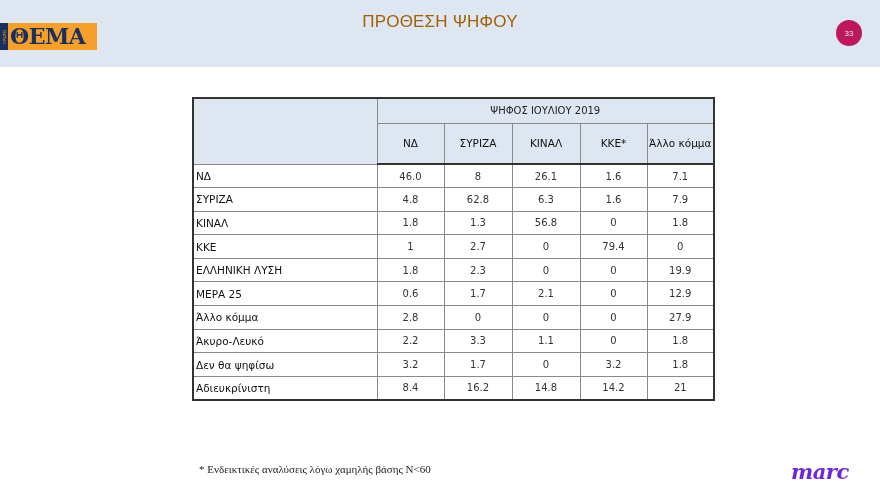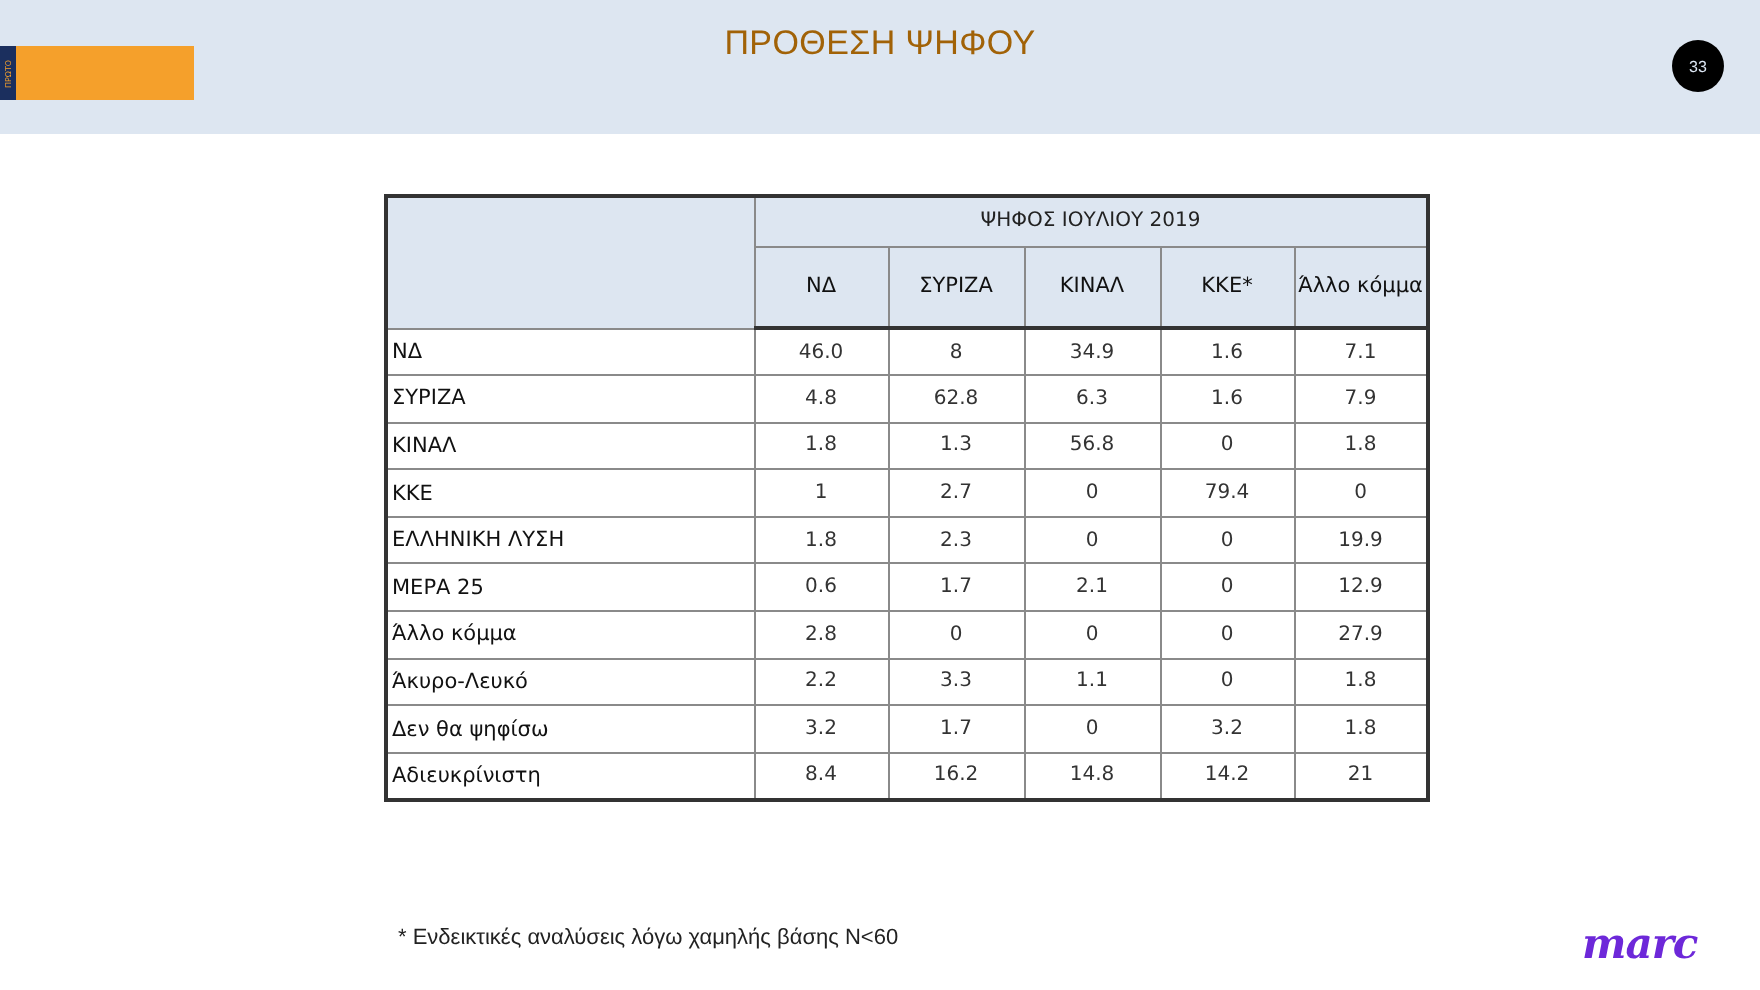--- a/index.html
+++ b/index.html
@@ -5,45 +5,46 @@
   * { box-sizing: border-box; margin: 0; padding: 0; }
   html, body { width: 880px; height: 495px; background: #ffffff; overflow: hidden; }
   body { position: relative; font-family: "DejaVu Sans", sans-serif; color: #111; }
 
   .top-band { position: absolute; left: 0; top: 0; width: 880px; height: 67px; background: #dde6f1; }
   .logo { position: absolute; left: 0; top: 23px; width: 97px; height: 27px; background: #f5a02b; display: flex; align-items: center; }
   .logo .small { width: 8px; height: 27px; background: #1b2f5e; color: #f5a02b; font-size: 4px; writing-mode: vertical-rl; transform: rotate(180deg); display: flex; align-items: center; justify-content: center; }
   .logo .brand { font-family: "DejaVu Serif", serif; font-weight: bold; font-size: 22px; color: #1b2f5e; letter-spacing: -0.5px; margin-left: 2px; line-height: 27px; }
 
   .page-title { position: absolute; left: 0; width: 880px; top: 12px; text-align: center; font-size: 17px; color: #a16207; font-family: "Liberation Sans", sans-serif; letter-spacing: 0.2px; }
-  .page-num { position: absolute; left: 836px; top: 20px; width: 26px; height: 26px; border-radius: 50%; background: #000000; color: #dfe9f6; font-size: 8px; display: flex; align-items: center; justify-content: center; font-family: "Liberation Sans", sans-serif; }
+  .page-num { position: absolute; left: 836px; top: 20px; width: 26px; height: 26px; border-radius: 50%; background: #be185d; color: #dfe9f6; font-size: 8px; display: flex; align-items: center; justify-content: center; font-family: "Liberation Sans", sans-serif; }
 
   table.results { position: absolute; left: 192px; top: 97px; border-collapse: collapse; font-family: "DejaVu Sans", sans-serif; font-size: 10.5px; }
   table.results td, table.results th { border: 1px solid #8a8a8a; font-weight: normal; }
   table.results { border: 2px solid #333; padding-left: 24px; }
   .hdr { background: #dde6f1; }
   .corner { width: 184px; }
   .group-hdr { height: 25px; text-align: center; font-size: 10px; color: #222; }
   .col-hdr { height: 41px; text-align: center; font-size: 10.5px; color: #111; }
   .c1 { width: 67px; } .c2 { width: 68px; } .c3 { width: 68px; } .c4 { width: 67px; } .c5 { width: 67px; }
   td.rowlabel { text-align: left; padding-left: 2px; height: 23.6px; font-size: 10.5px; color: #111; border-right: 2px solid #333; }
   td.val { text-align: center; color: #333; font-size: 10px; }
   th.corner { border-right: 2px solid #333; border-bottom: 2px solid #333; }
   tr.colrow th { border-bottom: 2px solid #333; }
 
-  .footnote { position: absolute; left: 199px; top: 463px; font-size: 11px; color: #222; font-family: Liberation Sans, sans-serif; }
+  .footnote { position: absolute; left: 199px; top: 463px; font-size: 11px; color: #222; font-family: Liberation Serif, serif; }
   .marc { position: absolute; left: 791px; top: 459px; font-family: "DejaVu Serif", serif; font-style: italic; font-weight: bold; font-size: 21px; color: #6d28d9; letter-spacing: -0.5px; }
 </style>
 </head>
 <body>
 
 <div class="top-band"></div>
 
 <div class="logo">
   <span class="small">ΠΡΩΤΟ</span>
+  <span class="brand">ΘΕΜΑ</span>
 </div>
 
 <div class="page-title">ΠΡΟΘΕΣΗ ΨΗΦΟΥ</div>
 <div class="page-num">33</div>
 
 <table class="results">
   <thead>
     <tr>
       <th class="hdr corner" rowspan="2"></th>
       <th class="hdr group-hdr" colspan="5">ΨΗΦΟΣ ΙΟΥΛΙΟΥ 2019</th>
@@ -54,21 +55,21 @@
       <th class="hdr col-hdr c3">ΚΙΝΑΛ</th>
       <th class="hdr col-hdr c4">ΚΚΕ*</th>
       <th class="hdr col-hdr c5">Άλλο κόμμα</th>
     </tr>
   </thead>
   <tbody id="tbody">
       <tr>
         <td class="rowlabel">ΝΔ</td>
         <td class="val">46.0</td>
         <td class="val">8</td>
-        <td class="val">34.9</td>
+        <td class="val">26.1</td>
         <td class="val">1.6</td>
         <td class="val">7.1</td>
       </tr>
       <tr>
         <td class="rowlabel">ΣΥΡΙΖΑ</td>
         <td class="val">4.8</td>
         <td class="val">62.8</td>
         <td class="val">6.3</td>
         <td class="val">1.6</td>
         <td class="val">7.9</td>

